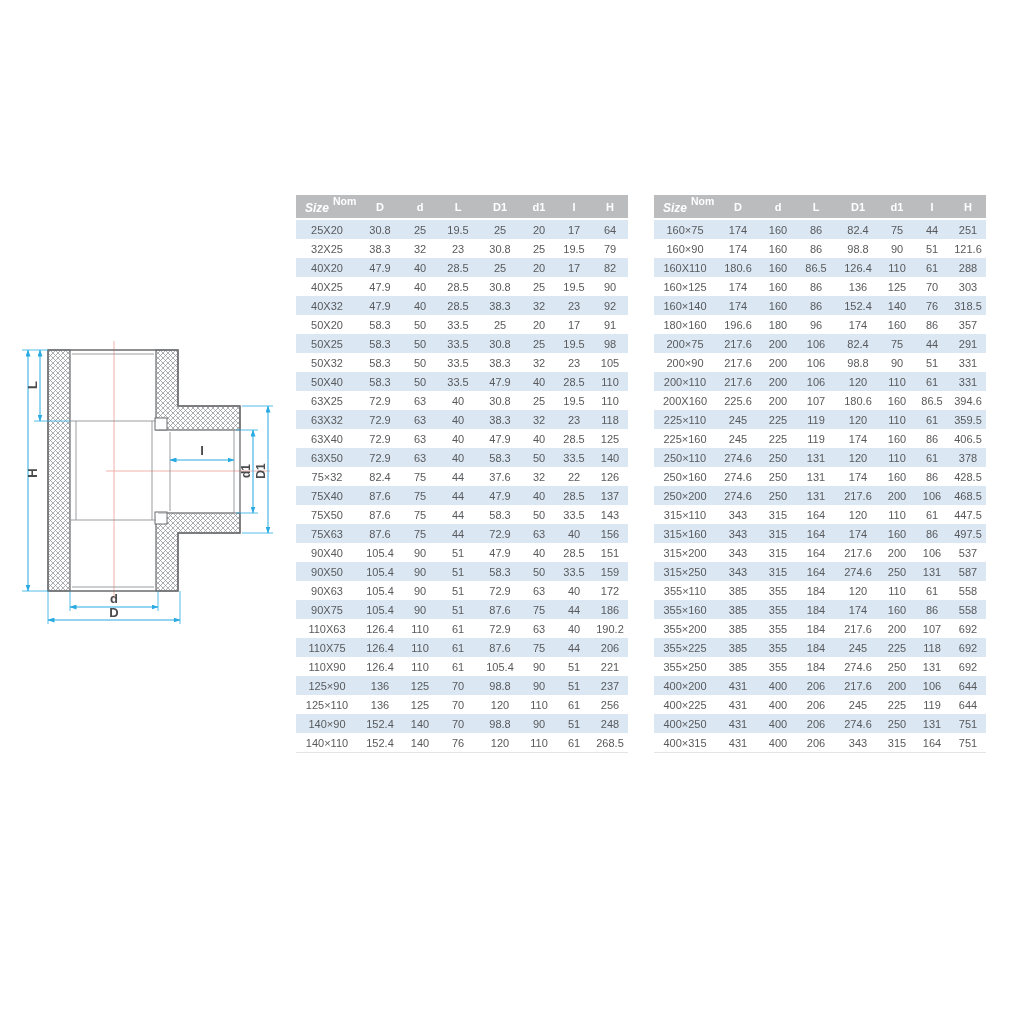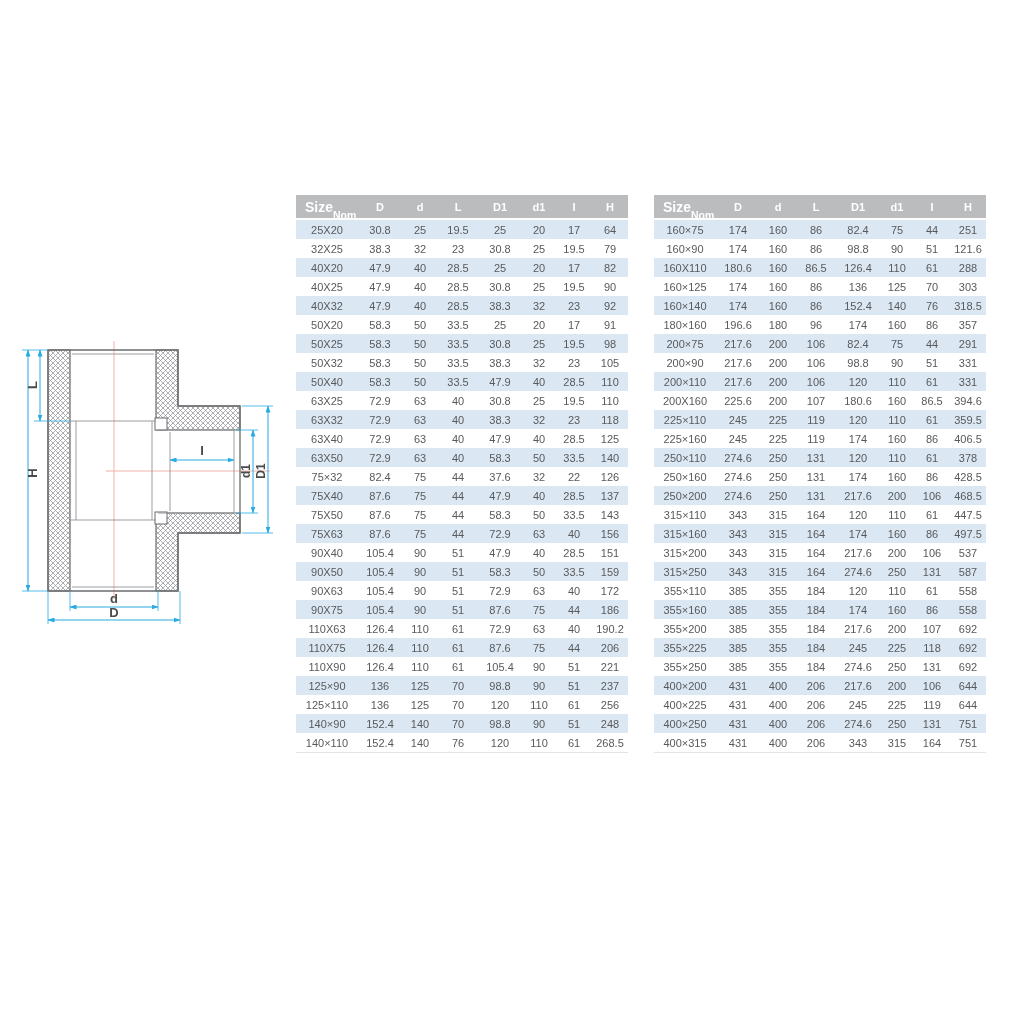--- a/index.html
+++ b/index.html
@@ -14,22 +14,22 @@
     position:absolute;top:195px;width:332px;border-collapse:collapse;table-layout:fixed;
     border-bottom:1px solid #e3e4e5;
   }
   .spec-table.left{left:296px;}
   .spec-table.right{left:654px;}
   .spec-table thead th{
     background:#bbbcbe;color:#ffffff;font-size:11px;font-weight:bold;
     height:23px;padding:0;text-align:center;border-bottom:2px solid #ffffff;
   }
   .spec-table th.size-th{position:relative;}
-  .spec-table th.size-th .size-lbl{position:absolute;left:9px;bottom:3px;font-size:14px;}
-  .spec-table th.size-th .nom-lbl{position:absolute;left:37px;top:14px;font-size:10.5px;}
+  .spec-table th.size-th .size-lbl{position:absolute;left:9px;bottom:3px;font-size:12px;font-style:italic;}
+  .spec-table th.size-th .nom-lbl{position:absolute;left:37px;top:0;font-size:10.5px;}
   .spec-table tbody td{
     height:19px;padding:0;text-align:center;vertical-align:middle;
     font-size:11px;color:#58595b;white-space:nowrap;
   }
   .spec-table tbody tr:nth-child(odd){background:#dbe8f4;}
   .spec-table tbody tr:nth-child(even){background:#ffffff;}
   
   .dim-label{font-family:"Liberation Sans",sans-serif;font-size:13px;font-weight:bold;fill:#4a4b4d;}
   .dim-label.small{font-size:12px;}
 </style>

